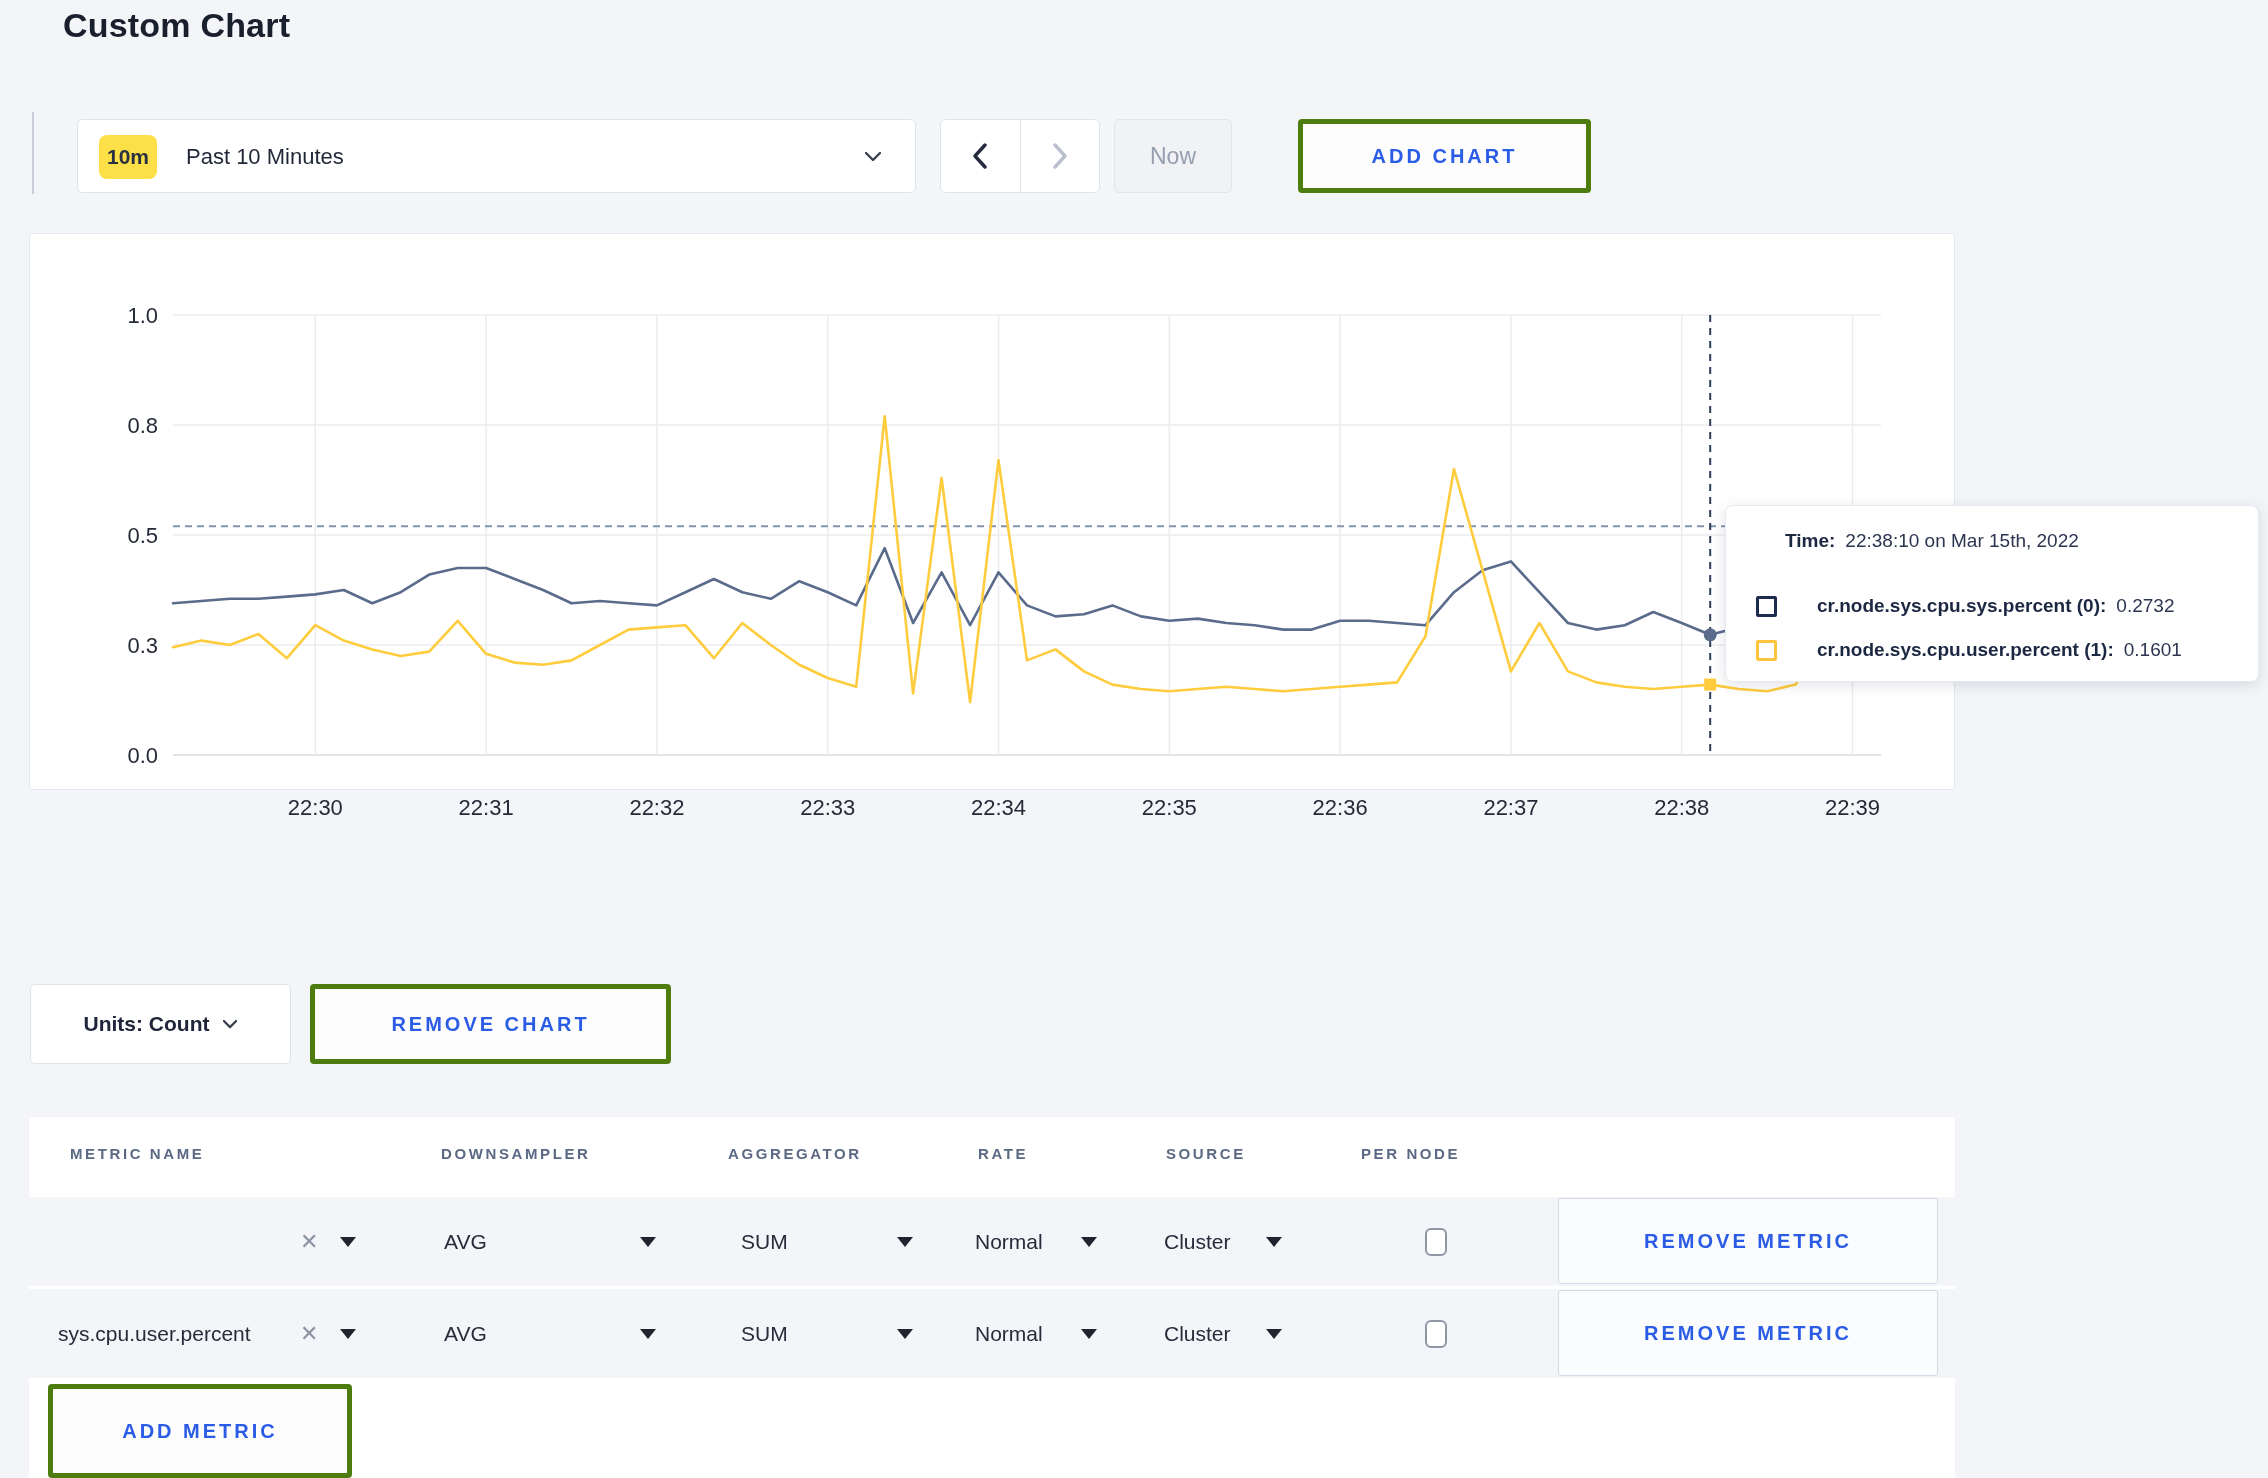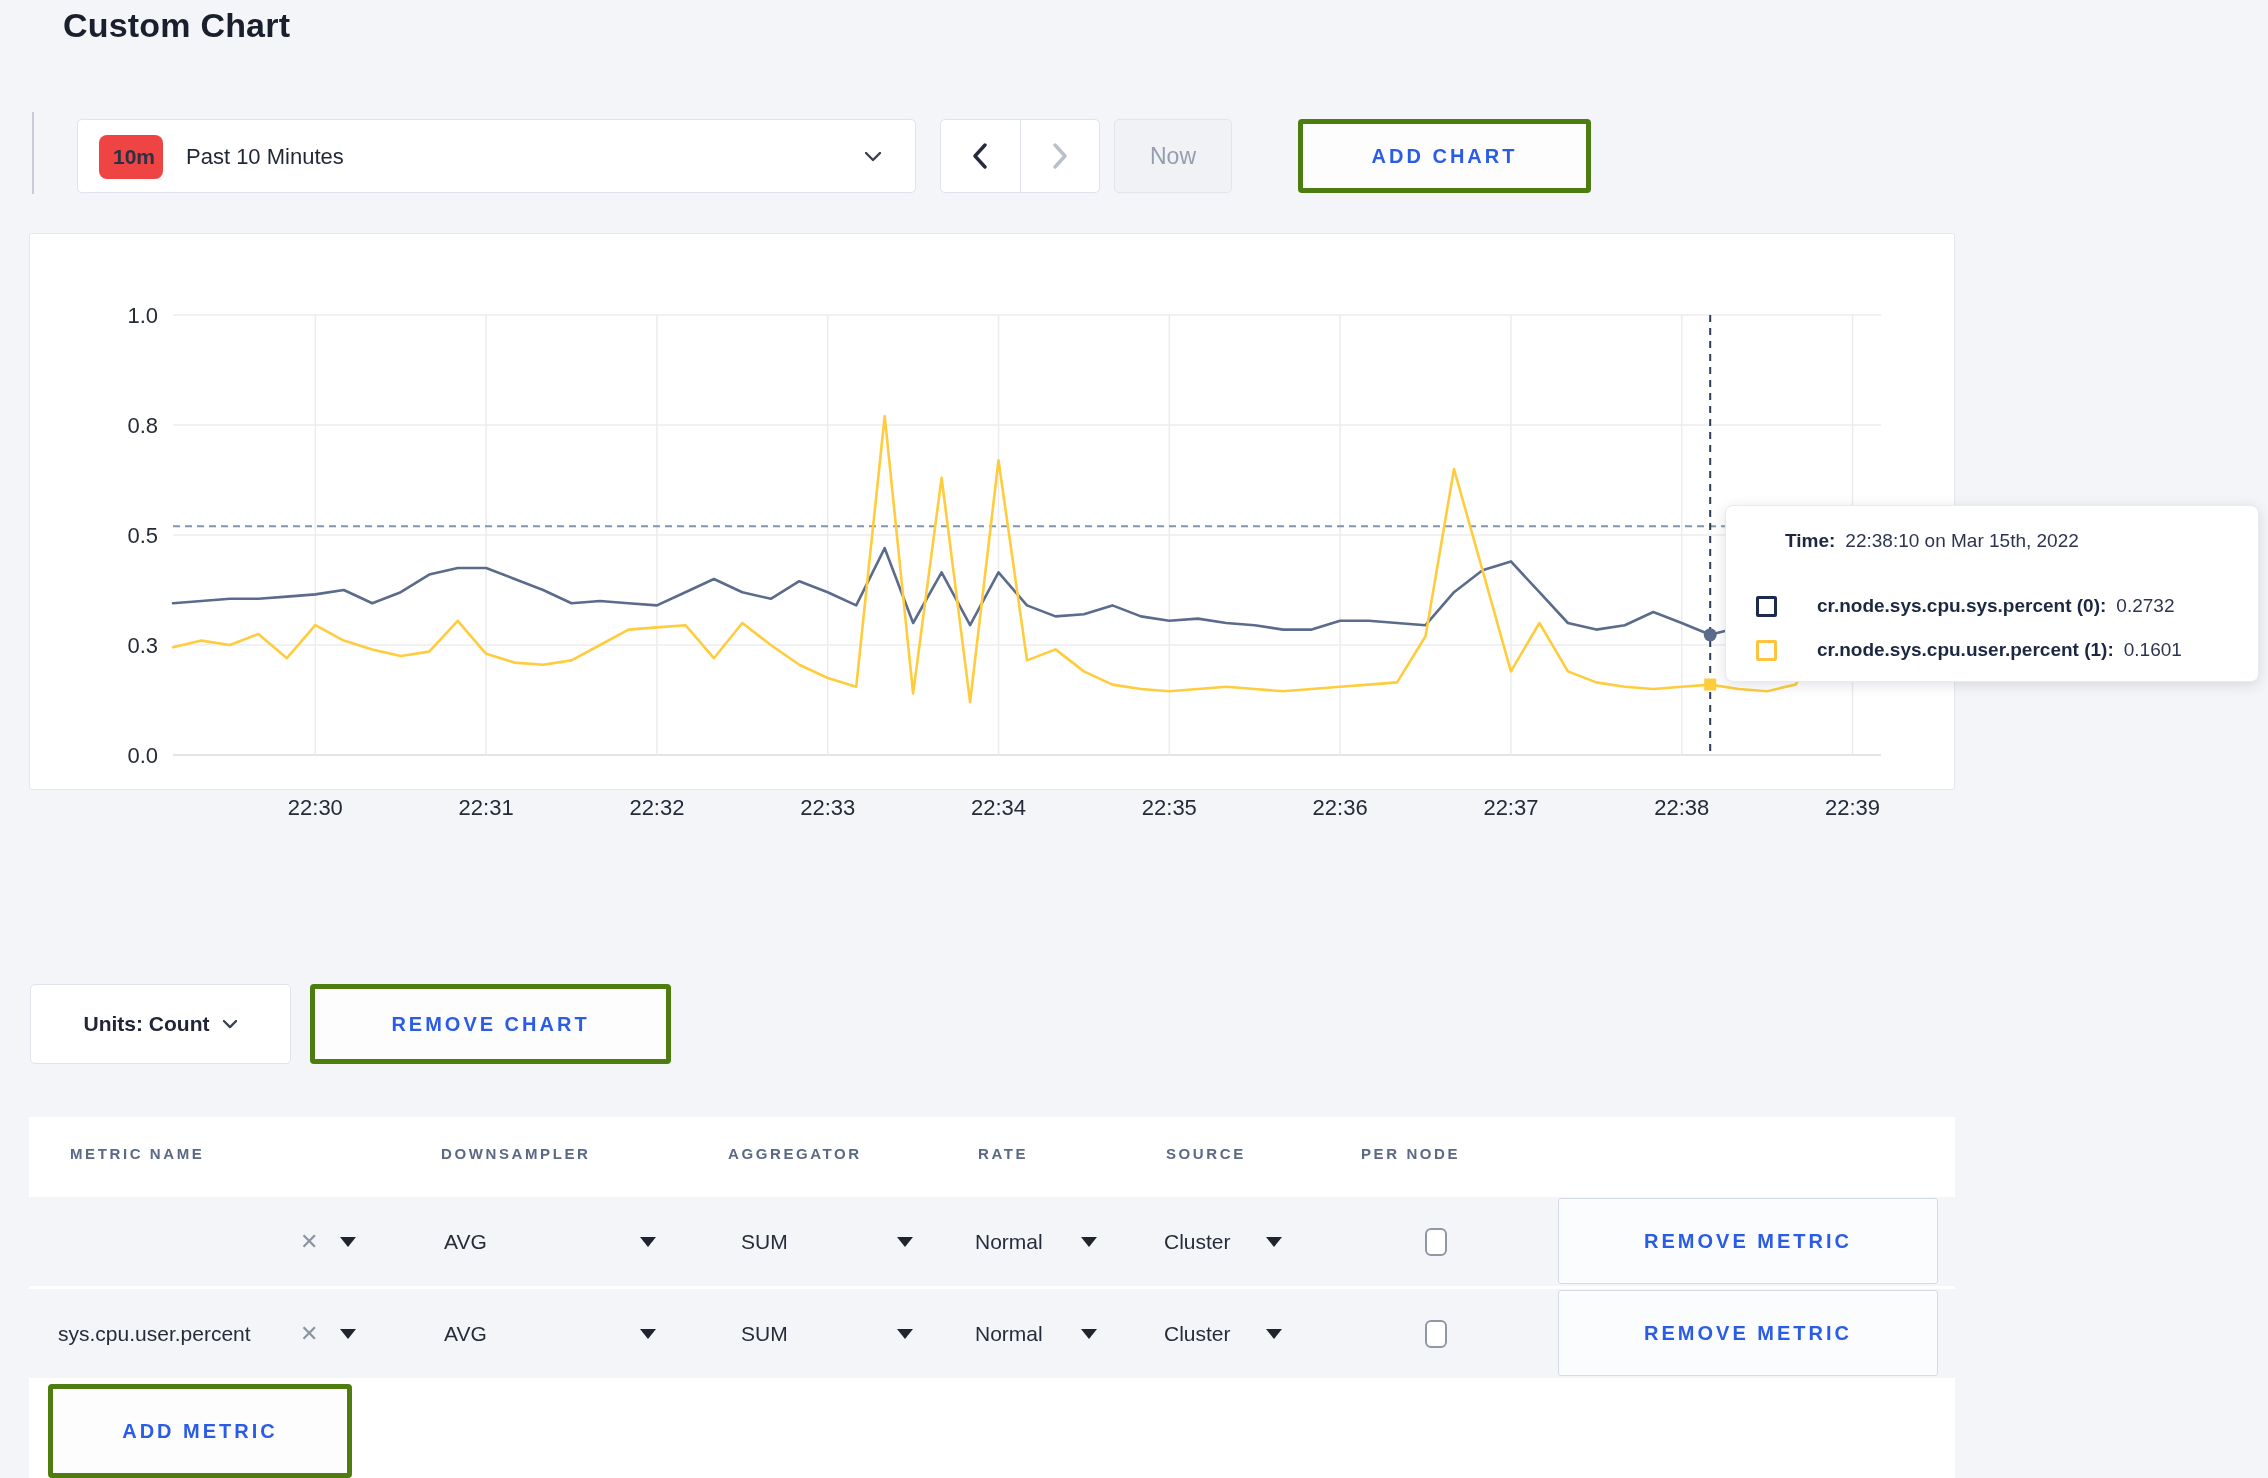--- a/index.html
+++ b/index.html
@@ -17,22 +17,22 @@
     left:39px;top:6px;font-size:34px;font-weight:600;color:#191f2c;letter-spacing:.2px;margin-left:24px;
   }
 
   
   #toolbar-divider{left:32px;top:112px;width:2px;height:82px;background:#c9cdd8;}
   .panel{
     background:#ffffff;border:1px solid #dfe3ec;border-radius:5px;box-sizing:border-box;
   }
   #time-dropdown{left:77px;top:119px;width:839px;height:74px;cursor:pointer;}
   #time-badge{
-    left:21px;top:15px;width:58px;height:44px;background:#ef4444;border-radius:8px;
-    font-size:21px;font-weight:700;color:#2a3142;display:flex;align-items:center;justify-content:center;padding-left:6px;
+    left:21px;top:15px;width:58px;height:44px;background:#fde047;border-radius:8px;
+    font-size:21px;font-weight:700;color:#2a3142;display:flex;align-items:center;justify-content:center;
   }
   #time-label{left:108px;top:0;height:74px;display:flex;align-items:center;font-size:22px;color:#1f2737;}
   .chev-down{width:16px;height:10px;}
   #time-chevron{right:34px;top:32px;}
 
   #nav-group{left:940px;top:119px;width:160px;height:74px;display:flex;padding:0;}
   .nav-half{flex:1;display:flex;align-items:center;justify-content:center;cursor:pointer;}
   #nav-sep{width:1px;background:#e2e5ec;height:100%;}
 
   #now-button{

